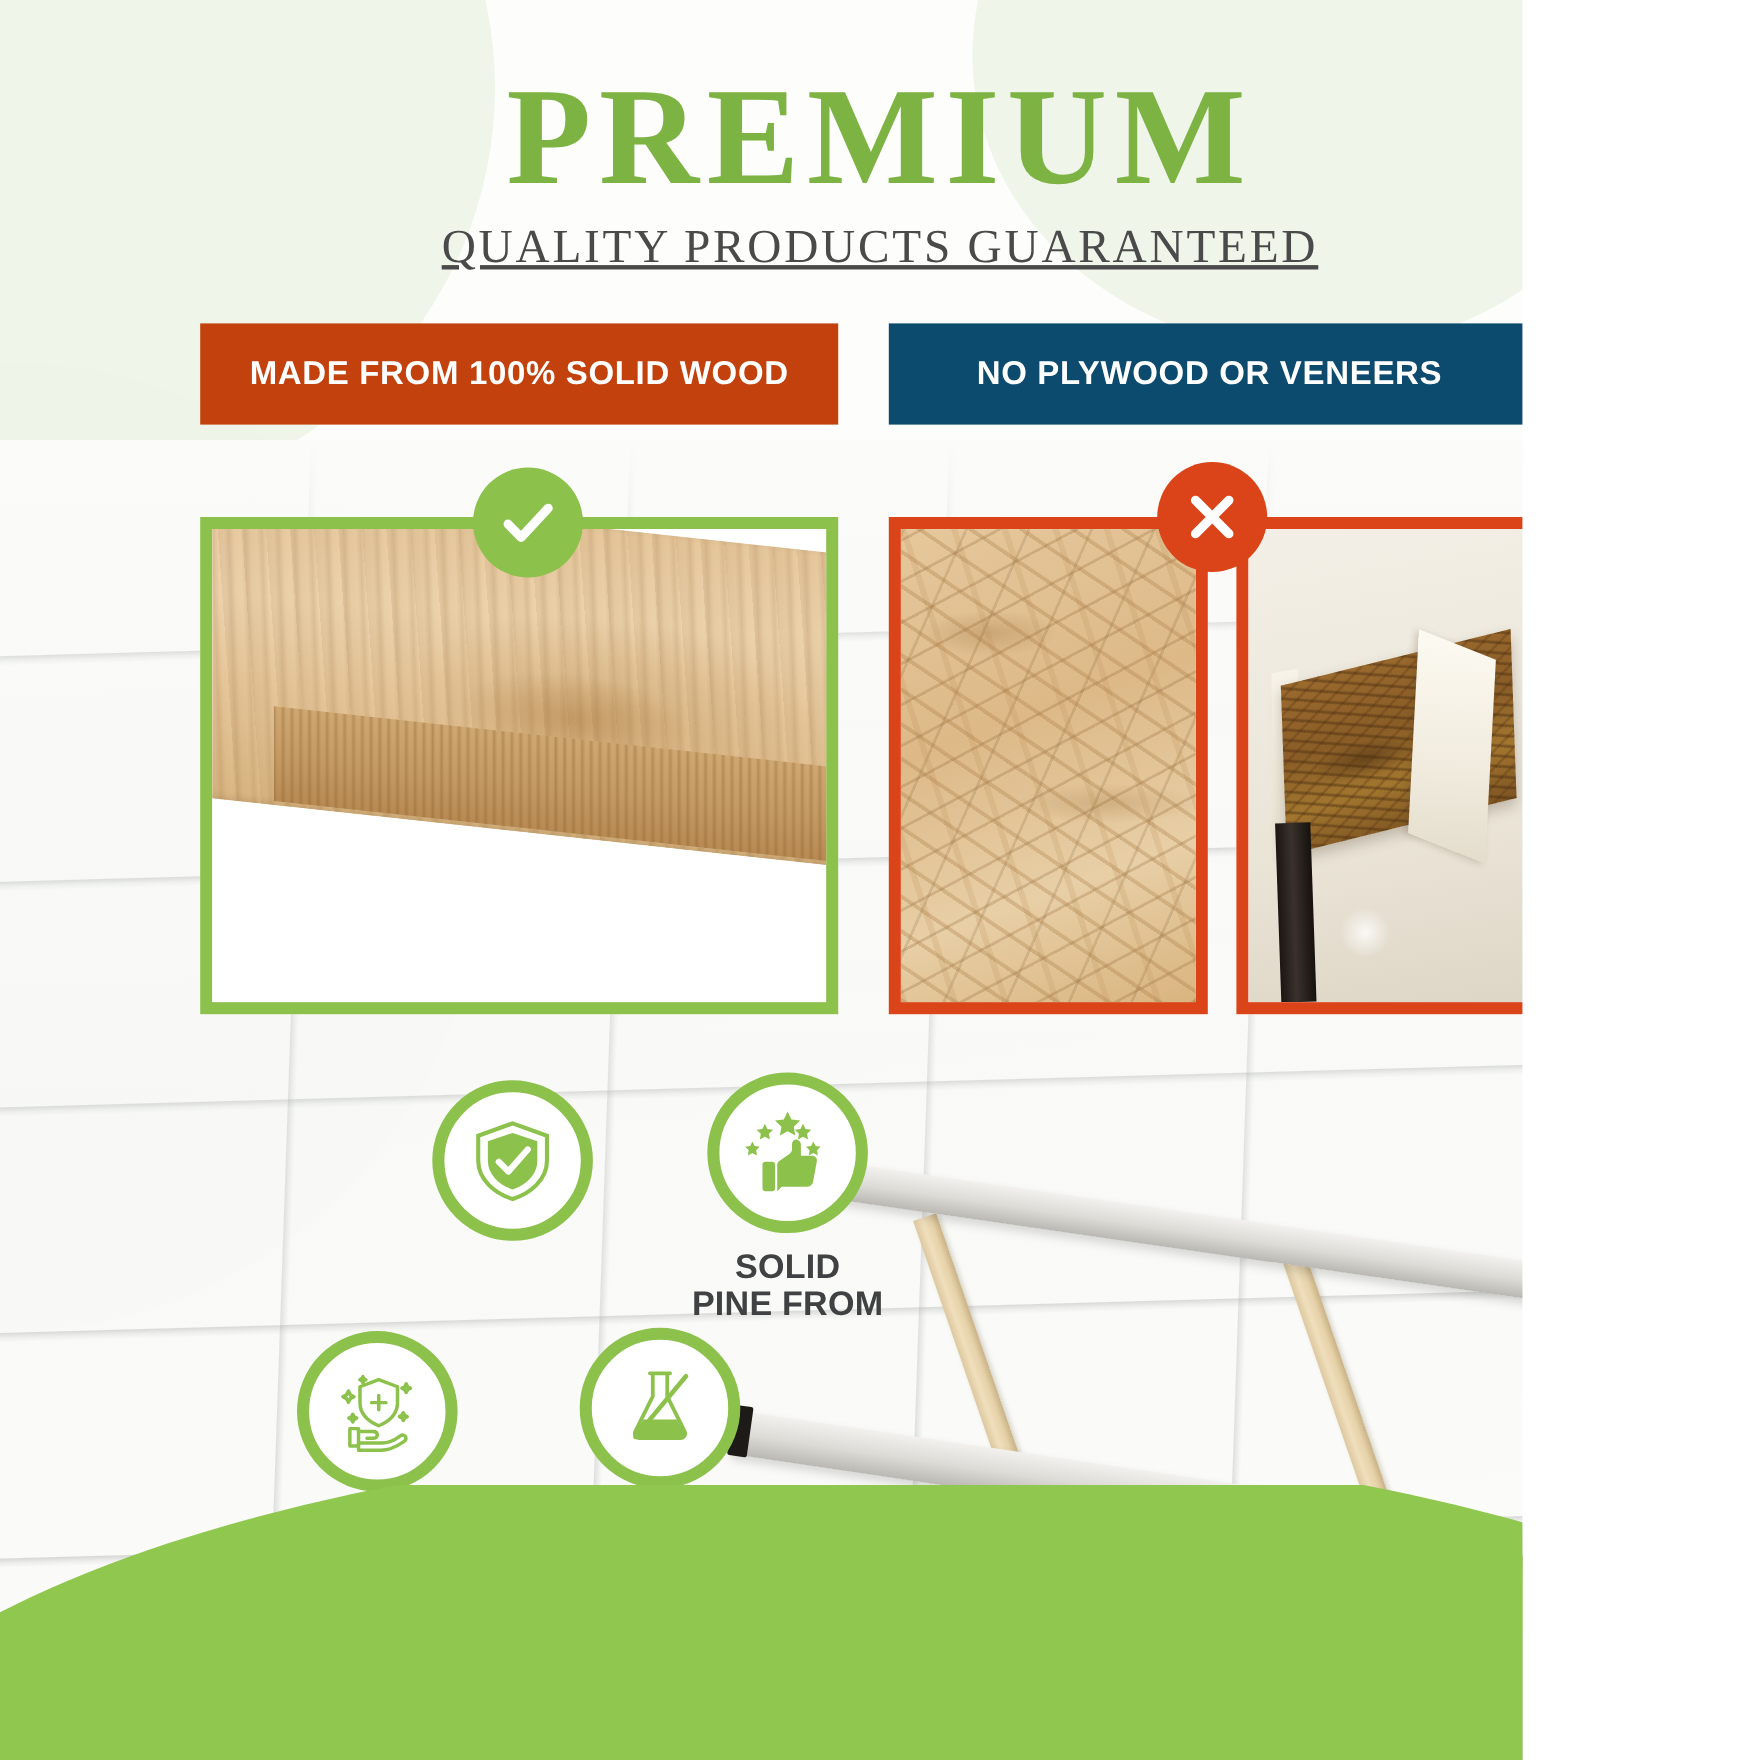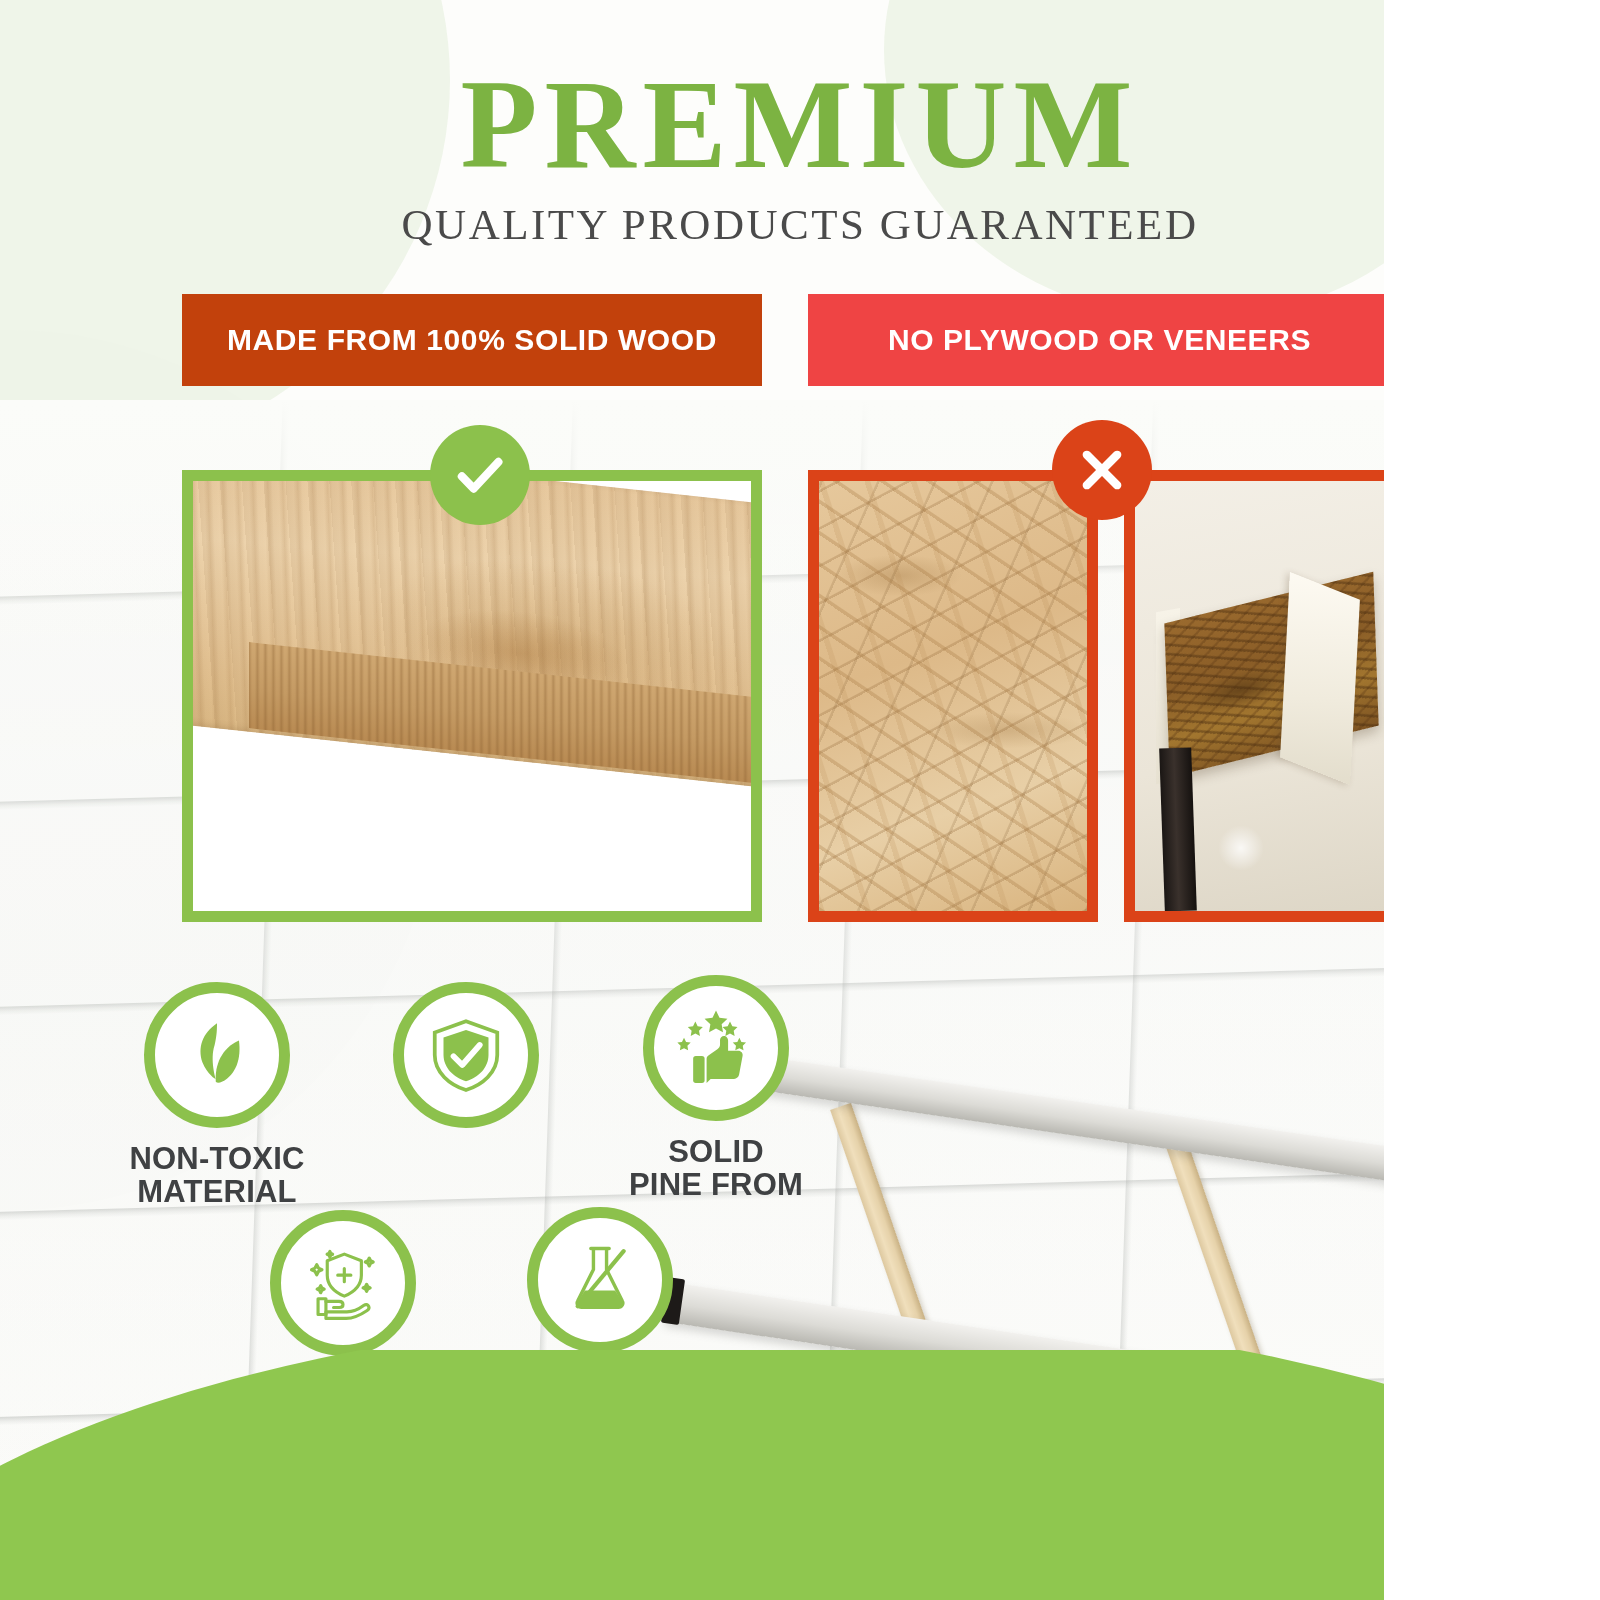--- a/index.html
+++ b/index.html
@@ -38,27 +38,27 @@
   .band-dark{position:absolute;left:-220px;bottom:-560px;width:2040px;height:820px;border-radius:50%;
     background:#7fb03f;}
   .band-light{position:absolute;left:-220px;bottom:-530px;width:2040px;height:820px;border-radius:50%;
     background:#8fc74f;}
 
   
   .header{position:absolute;left:0;top:62px;width:1600px;text-align:center;}
   .title{font-family:"Liberation Serif", serif;font-weight:700;color:#7cb342;
     font-size:126px;line-height:1;letter-spacing:7px;margin:0;}
   .subtitle{font-family:"Liberation Serif", serif;font-weight:400;color:#4a4a4a;
-    font-size:43px;letter-spacing:2.5px;margin:12px 0 0 0;}
+    font-size:43px;letter-spacing:2.5px;margin:12px 0 0 0;text-decoration:underline;}
 
   
   .banner{position:absolute;display:flex;align-items:center;justify-content:center;
     color:#ffffff;font-weight:700;font-size:30px;letter-spacing:.6px;}
   .banner-green{left:182px;top:294px;width:580px;height:92px;background:#c2410c;}
-  .banner-red{left:808px;top:294px;width:583px;height:92px;background:#ef4444;}
+  .banner-red{left:808px;top:294px;width:583px;height:92px;background:#0c4a6e;}
 
   
   .frame{position:absolute;box-sizing:border-box;background:#ffffff;}
   .frame-good{left:182px;top:470px;width:580px;height:452px;border:11px solid #8cc14c;}
   .frame-bad1{left:808px;top:470px;width:290px;height:452px;border:11px solid #db4318;}
   .frame-bad2{left:1124px;top:470px;width:290px;height:452px;border:11px solid #db4318;}
 
   
   .plank-stage{position:absolute;inset:0;overflow:hidden;background:#ffffff;}
   .plank{position:absolute;left:-4%;top:-2%;width:108%;height:66%;
@@ -220,30 +220,20 @@
   <div class="bed">
     <div class="slat s1"></div>
     <div class="slat s2"></div>
     <div class="slat s3"></div>
     <div class="rail rail-top"></div>
     <div class="rail rail-bot"></div>
     <div class="bracket b1"></div>
     <div class="bracket b2"></div>
   </div>
 
-  <div class="feature f1">
-    <div class="fcircle">
-      <svg width="78" height="78" viewBox="0 0 64 64" aria-hidden="true">
-        <path d="M32 6 C20 14 16 26 20 38 C24 48 31 52 31 52 C31 52 26 36 30 24 C32 16 32 10 32 6 Z" fill="#8cc14c"></path>
-        <path d="M31 54 C30 40 36 26 50 20 C52 34 48 48 36 54 C34 55 32 55 31 54 Z" fill="#8cc14c"></path>
-      </svg>
-    </div>
-    <div class="flabel">NON-TOXIC
-MATERIAL</div>
-  </div>
 
   <div class="feature f2">
     <div class="fcircle">
       <svg width="80" height="80" viewBox="0 0 64 64" aria-hidden="true">
         <path d="M32 5 L57 14 V32 C57 46 45 56 32 60 C19 56 7 46 7 32 V14 Z" fill="none" stroke="#8cc14c" stroke-width="3"></path>
         <path d="M32 12 L50 18 V32 C50 42 42 50 32 53 C22 50 14 42 14 32 V18 Z" fill="#8cc14c"></path>
         <path d="M22 33 L29 40 L43 24" fill="none" stroke="#ffffff" stroke-width="4.6" stroke-linecap="round" stroke-linejoin="round"></path>
       </svg>
     </div>
   </div>

